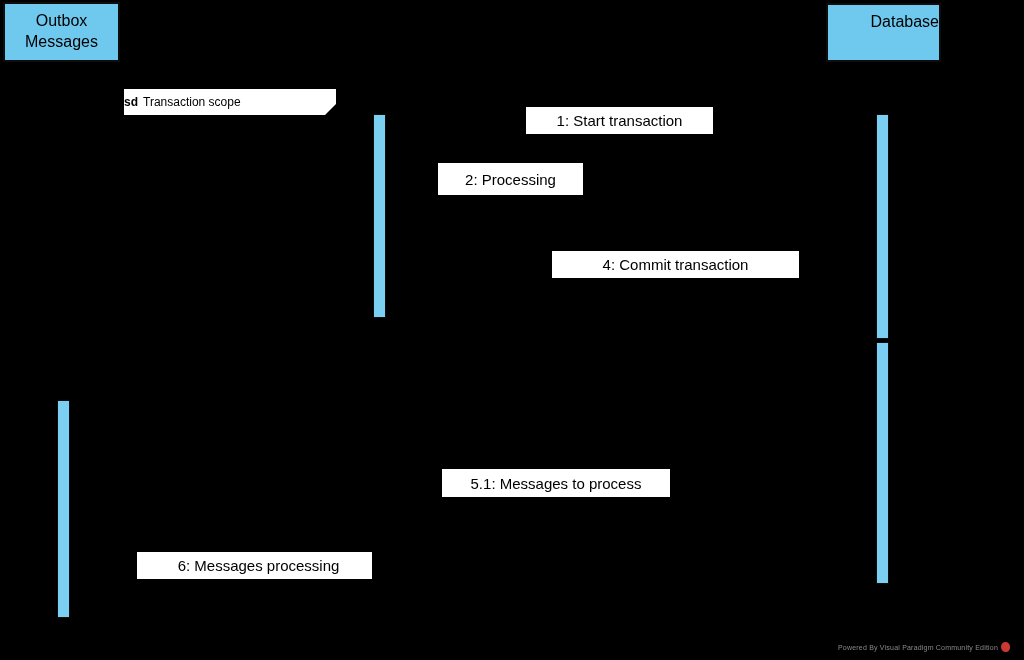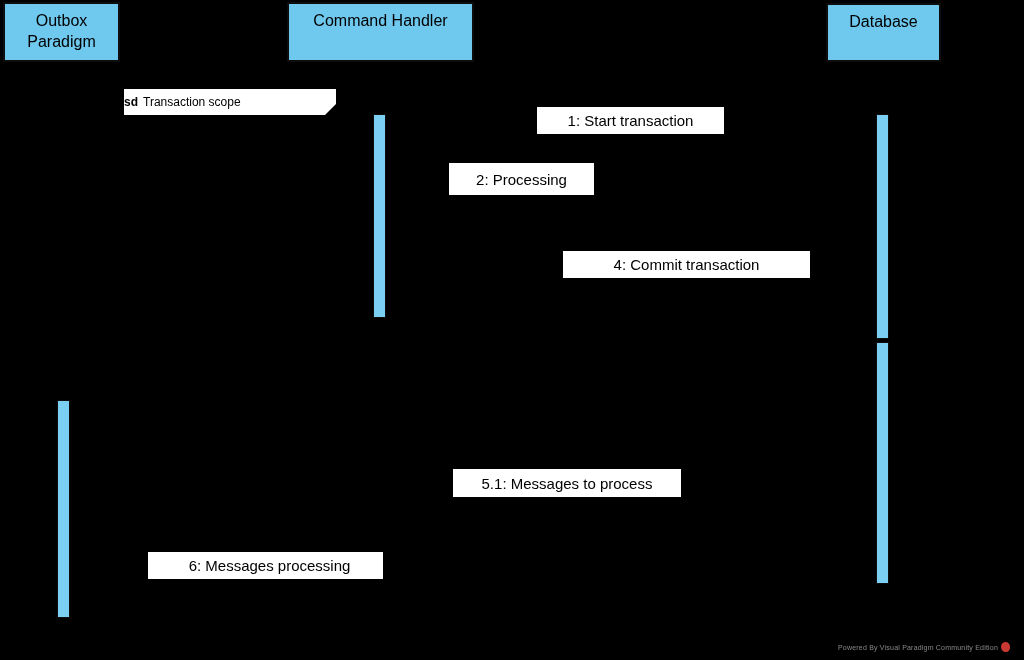--- a/index.html
+++ b/index.html
@@ -17,21 +17,21 @@
     background: #6FC9EF;
     border: 2px solid #0d0d0d;
     text-align: center;
     font-size: 16px;
     line-height: 21px;
     padding-top: 6px;
     color: #000;
   }
   .head-outbox   { left: 3px;   top: 2px; width: 117px; height: 60px; }
   .head-command  { left: 287px; top: 2px; width: 187px; height: 60px; }
-  .head-database { left: 826px; top: 3px; width: 115px; height: 59px; }
+  .head-database { left: 826px; top: 3px; width: 115px; height: 59px; text-align: right; }
 
   .activation {
     position: absolute;
     background: #7BCFF2;
     border: 1px solid #0d0d0d;
   }
   .act-command    { left: 373px; top: 114px; width: 13px; height: 204px; }
   .act-database-1 { left: 876px; top: 114px; width: 13px; height: 225px; }
   .act-database-2 { left: 876px; top: 342px; width: 13px; height: 242px; }
   .act-outbox     { left: 57px;  top: 400px; width: 13px; height: 218px; }
@@ -51,21 +51,20 @@
 
   .msg-label {
     position: absolute;
     background: #ffffff;
     color: #000;
     font-size: 15px;
     display: flex;
     align-items: center;
     justify-content: center;
     white-space: nowrap;
-    margin-left: 11px;
   }
   .m1  { left: 526px; top: 107px; width: 187px; height: 27px; }
   .m2  { left: 438px; top: 163px; width: 145px; height: 32px; }
   .m3  { left: 577px; top: 198px; width: 180px; height: 27px; }
   .m4  { left: 552px; top: 251px; width: 247px; height: 27px; }
   .m5  { left: 480px; top: 368px; width: 177px; height: 26px; }
   .m51 { left: 442px; top: 469px; width: 228px; height: 28px; }
   .m6  { left: 137px; top: 552px; width: 235px; height: 27px; padding-left: 8px; }
 
   .watermark {
@@ -87,23 +86,22 @@
     height: 10px;
     background: #CB3A32;
     border-radius: 50% 50% 46% 54%;
   }
 </style>
 </head>
 <body>
 
 <div id="stage">
 
-  <div class="lifeline-head head-outbox">Outbox Paradigm</div>
+  <div class="lifeline-head head-outbox">Outbox Messages</div>
 
-  <div class="lifeline-head head-command">Command Handler</div>
 
   <div class="lifeline-head head-database">Database</div>
 
   <div class="sd-frame">
     <span class="kw">sd</span>
     <span>Transaction scope</span>
   </div>
 
   <div class="activation act-command"></div>
   <div class="activation act-database-1"></div>

